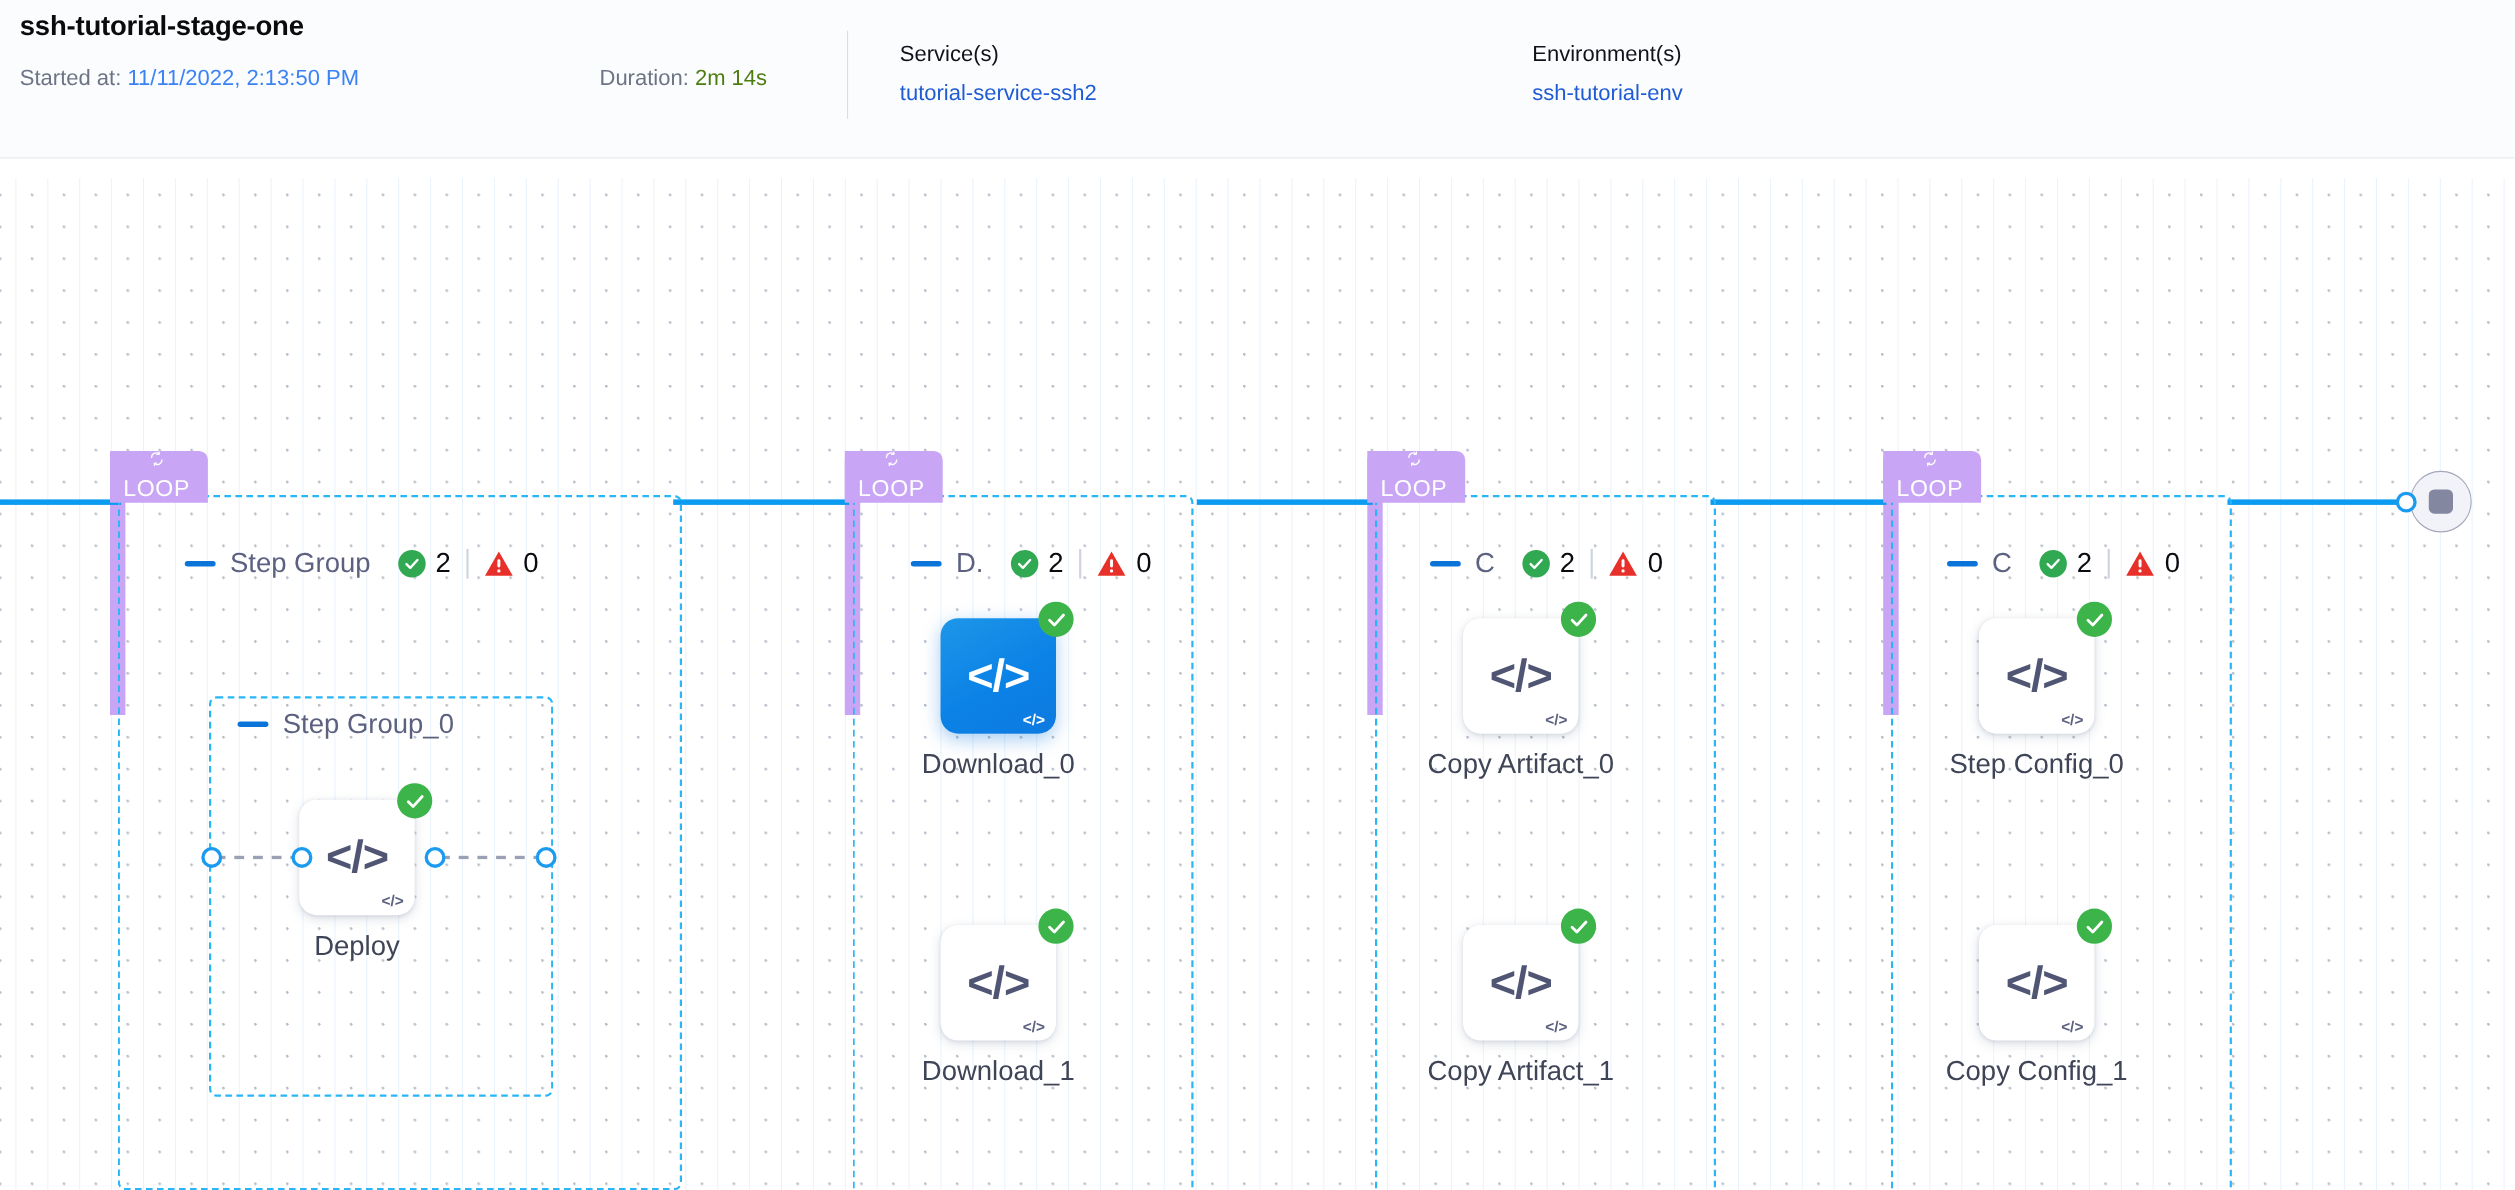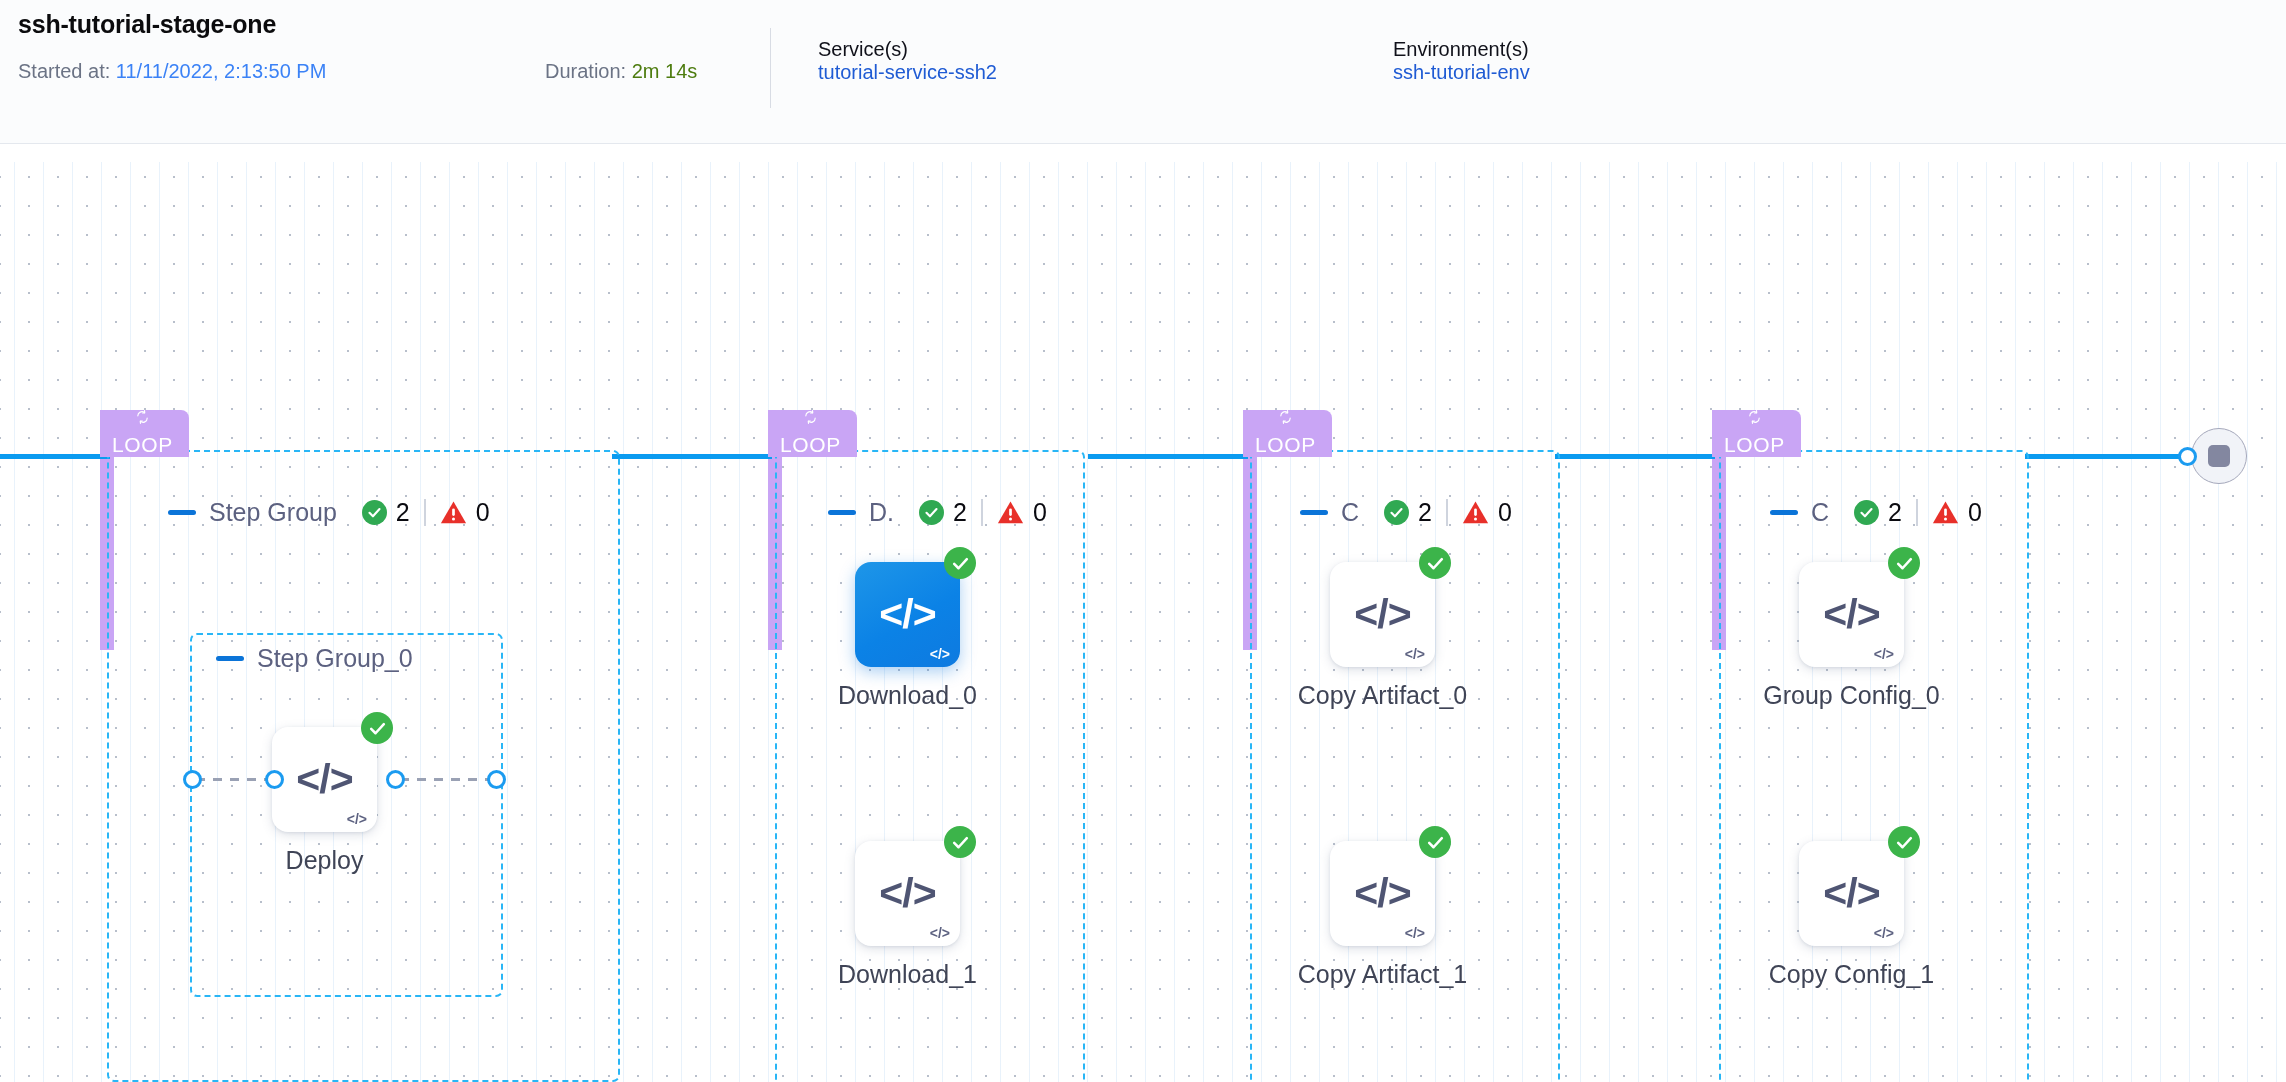--- a/index.html
+++ b/index.html
@@ -55,20 +55,21 @@
     background: #d8dce4;
   }
 
   .meta-block { position: absolute; }
   .meta-label {
     font-size: 20px;
     color: #10111a;
     white-space: nowrap;
   }
   .meta-value {
+    margin-top: 13px;
     font-size: 20px;
     color: #1f5bd4;
     white-space: nowrap;
     cursor: pointer;
     text-align: center;
   }
   #service-block { left: 818px; top: 38px; }
   #environment-block { left: 1393px; top: 38px; }
 
   
@@ -504,21 +505,21 @@
   <div class="node" style="left:1799px; top:400px;">
     <div class="node-card">
       <span class="code-glyph">&lt;/&gt;</span>
       <span class="corner-glyph">&lt;/&gt;</span>
       <span class="node-status">
         <svg viewBox="0 0 24 24" fill="none" stroke="#ffffff" stroke-width="3.2" stroke-linecap="round" stroke-linejoin="round">
             <polyline points="4 12.5 9.5 18 20 6.5"></polyline>
           </svg>
       </span>
     </div>
-    <div class="node-label">Group Config_0</div>
+    <div class="node-label">Step Config_0</div>
   </div>
 
   <div class="node" style="left:1799px; top:679px;">
     <div class="node-card">
       <span class="code-glyph">&lt;/&gt;</span>
       <span class="corner-glyph">&lt;/&gt;</span>
       <span class="node-status">
         <svg viewBox="0 0 24 24" fill="none" stroke="#ffffff" stroke-width="3.2" stroke-linecap="round" stroke-linejoin="round">
             <polyline points="4 12.5 9.5 18 20 6.5"></polyline>
           </svg>

